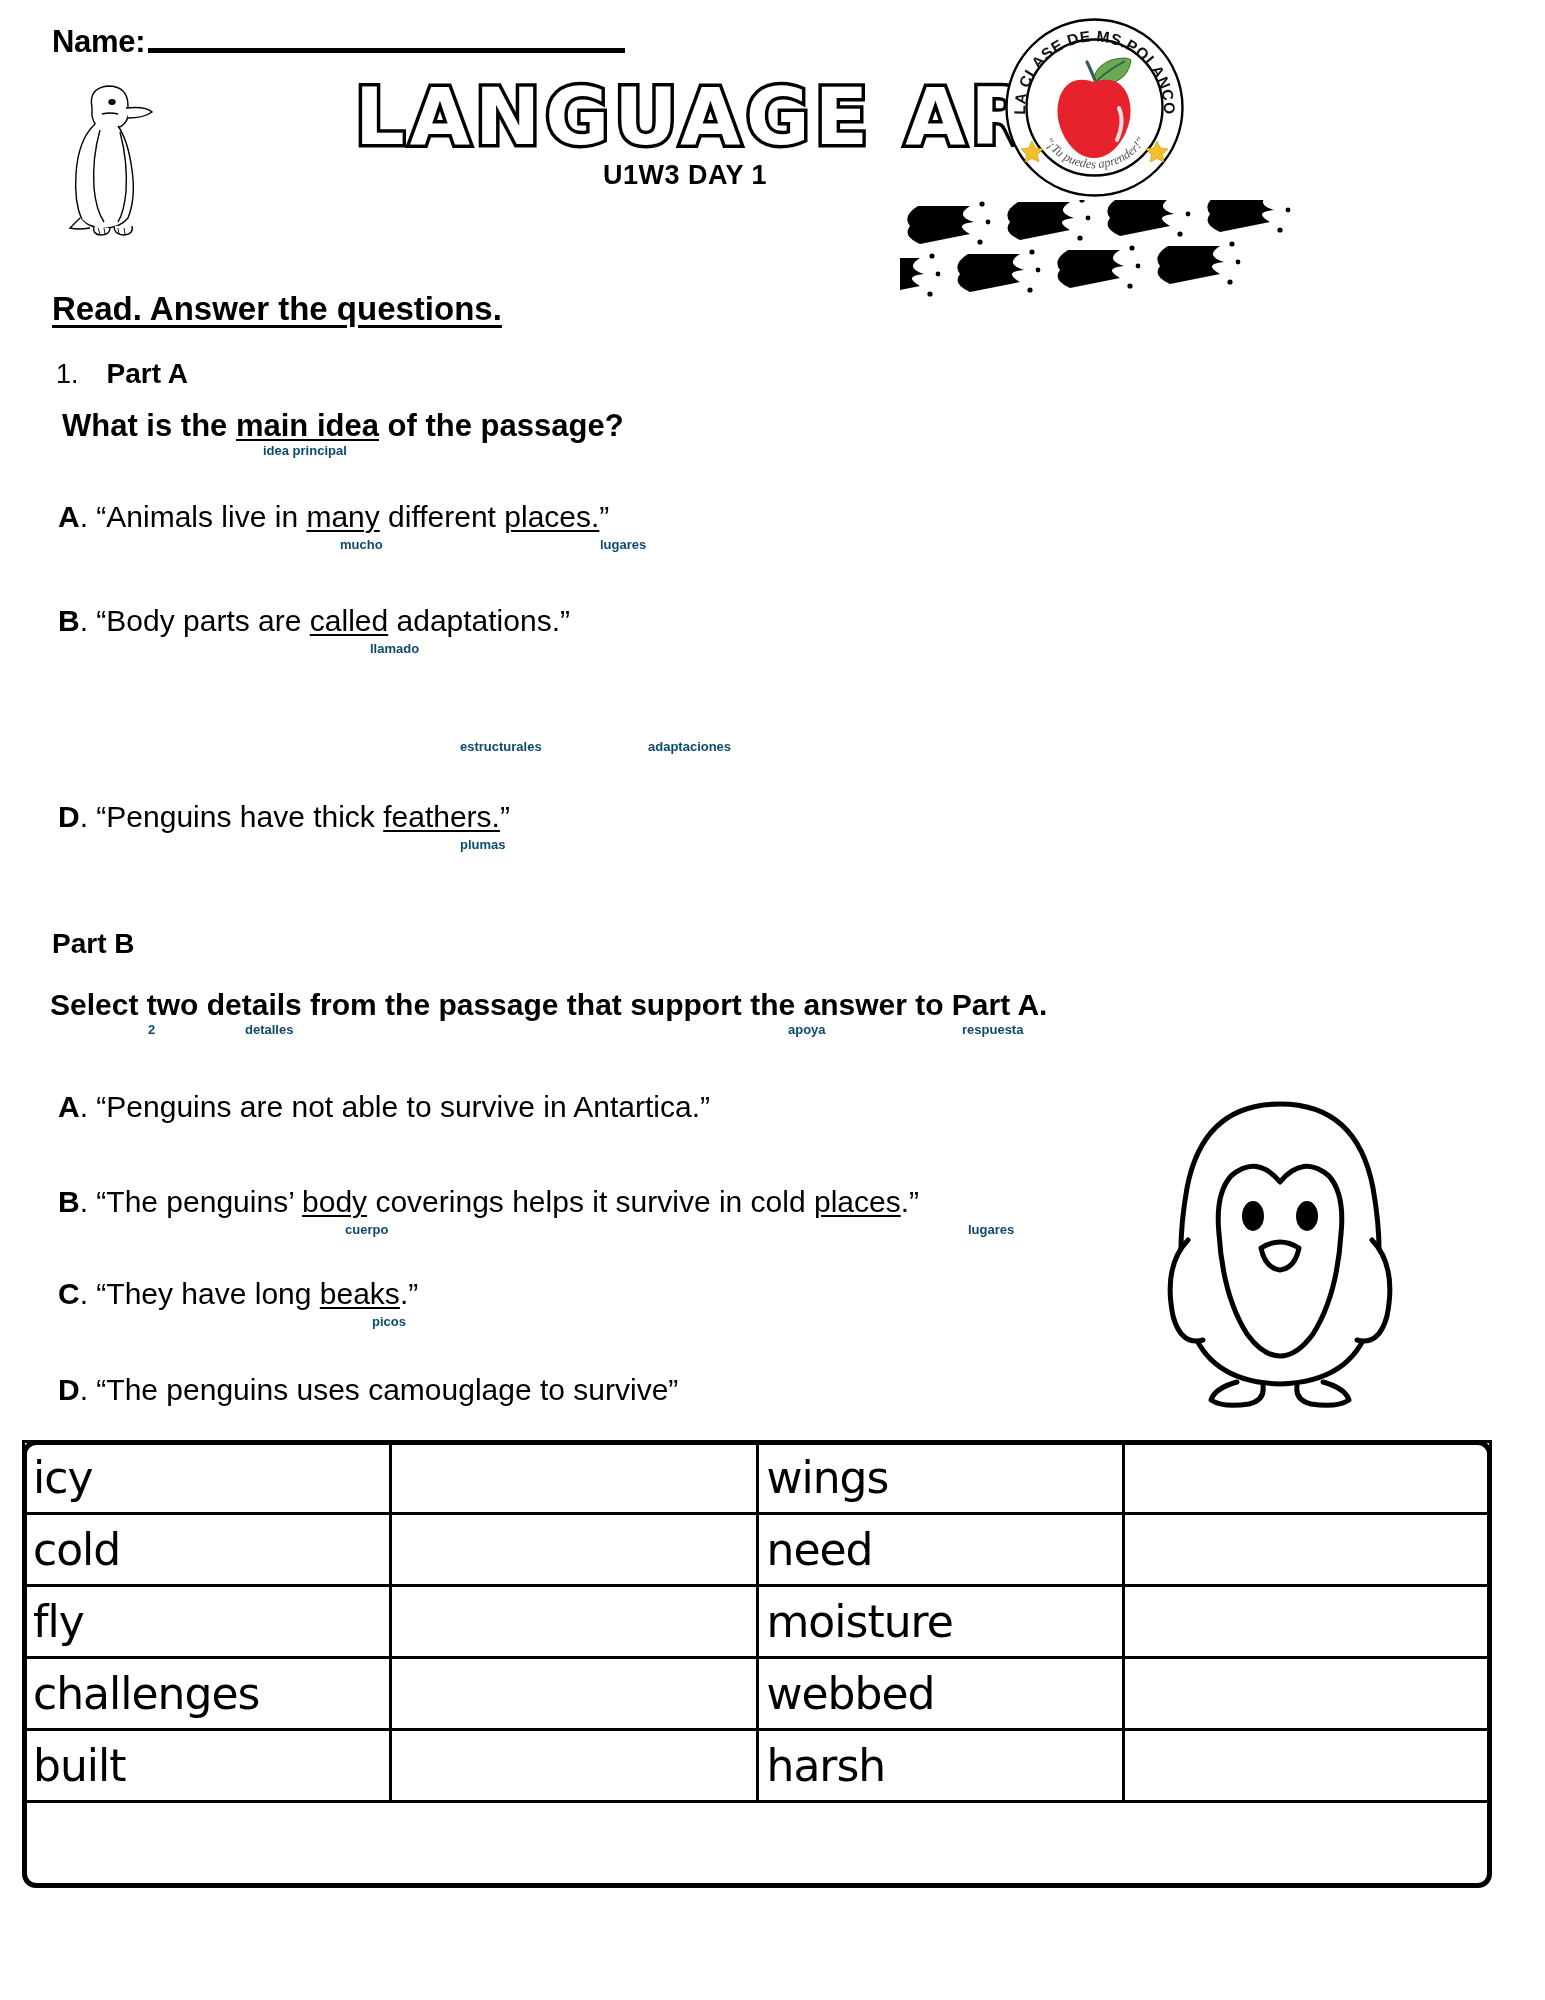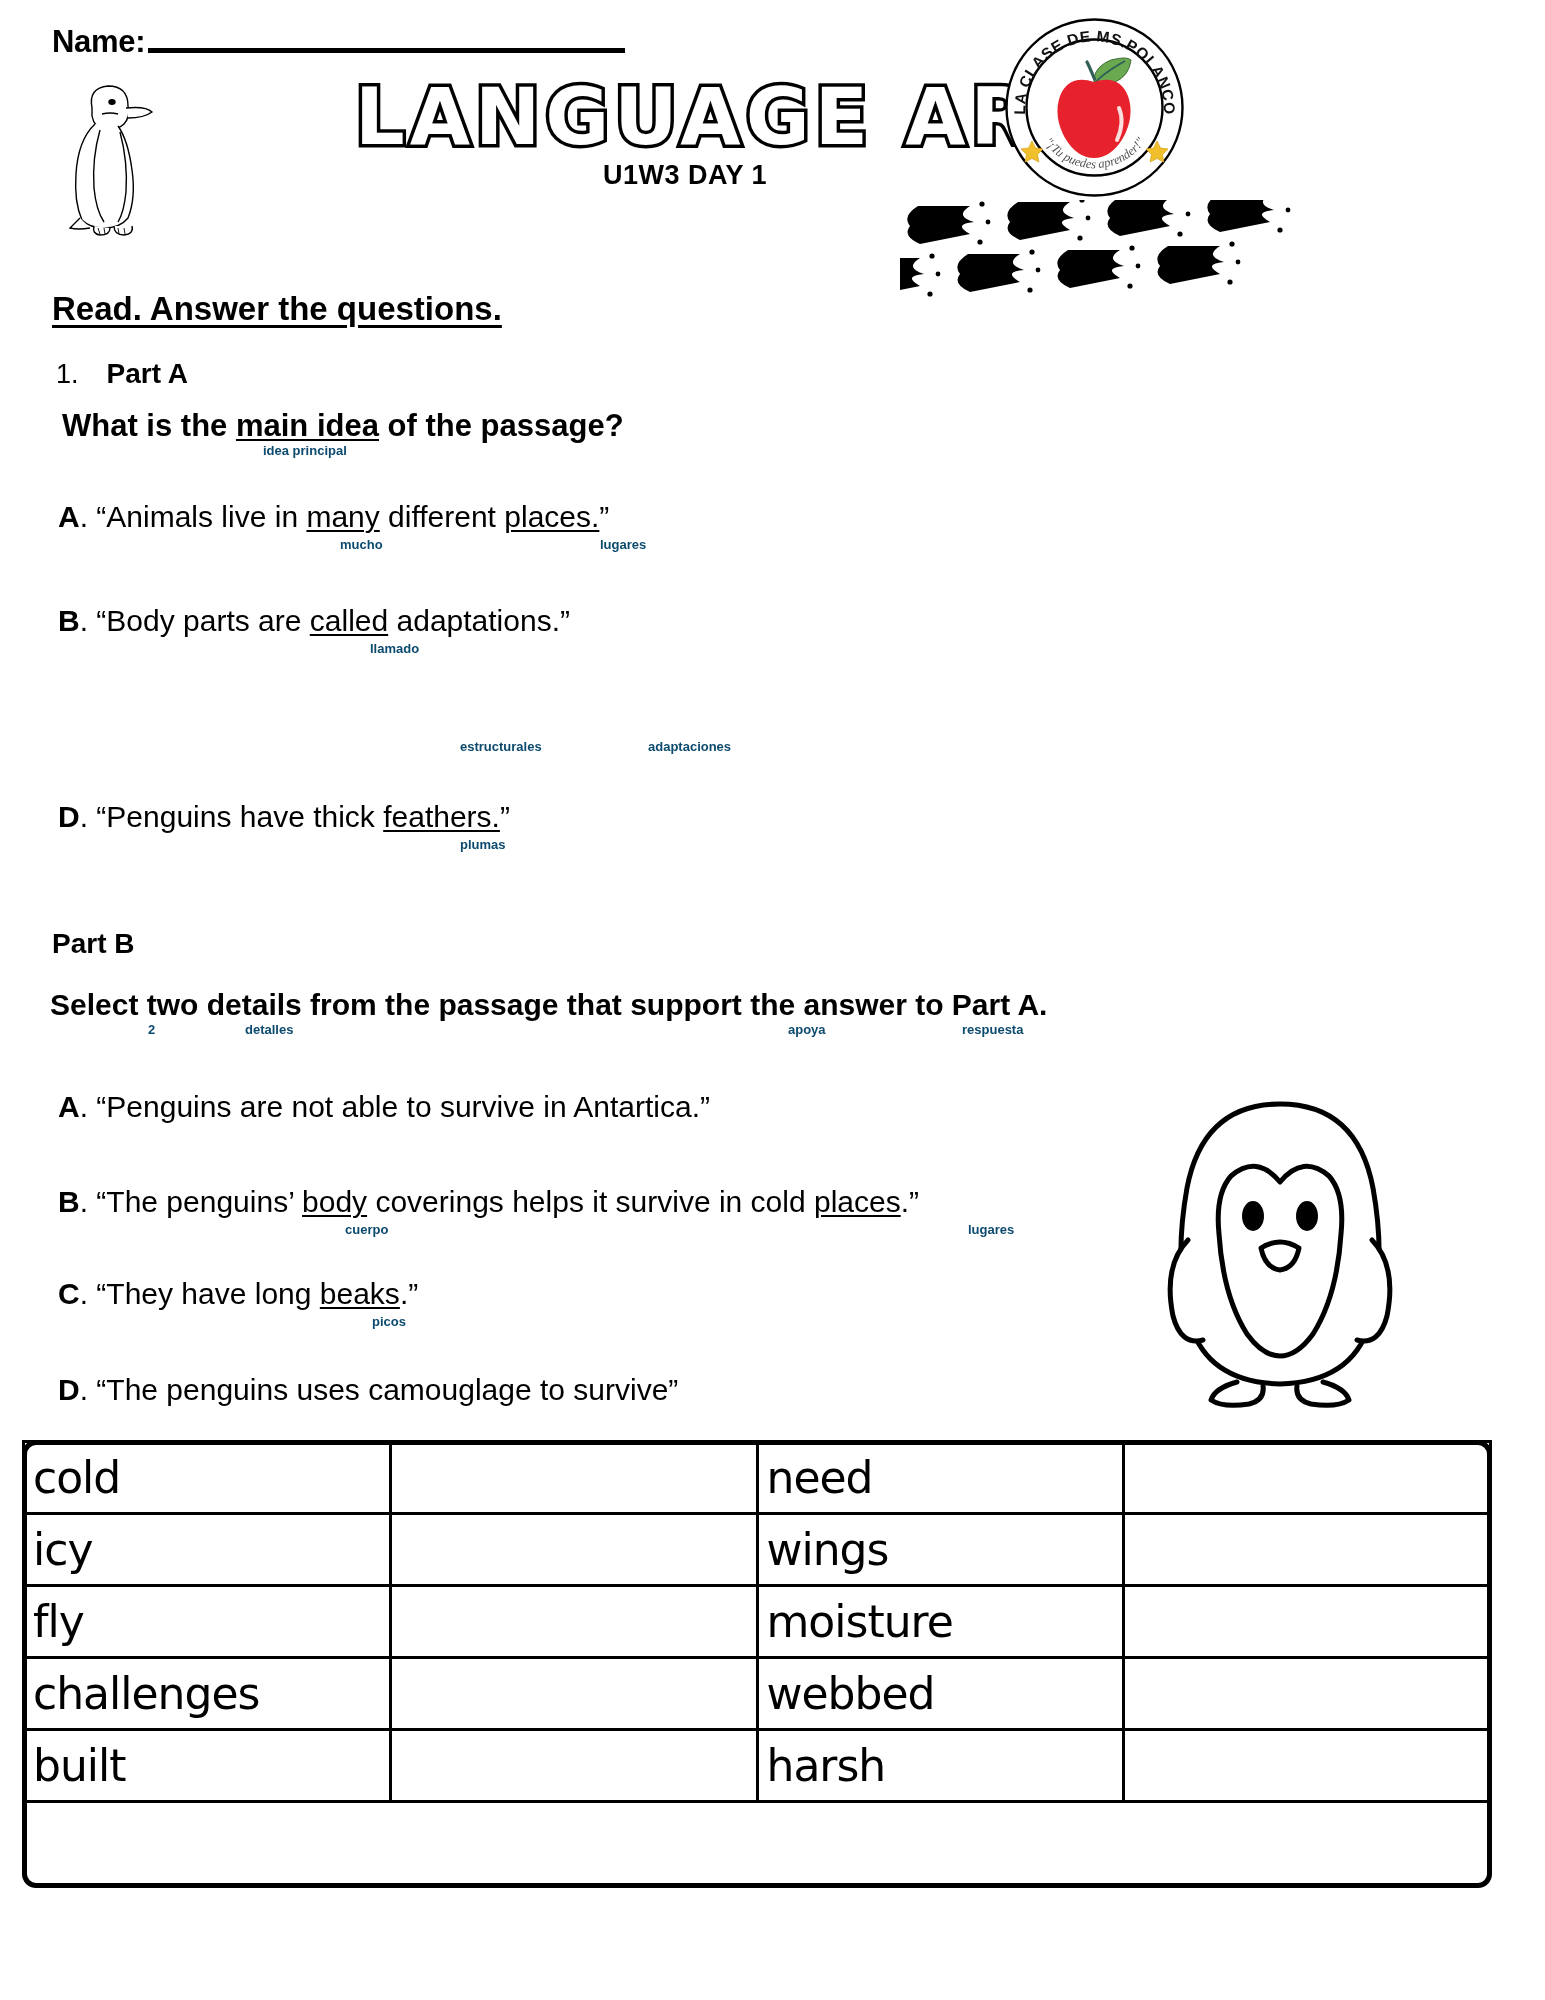--- a/index.html
+++ b/index.html
@@ -351,29 +351,29 @@
       <path d="M43 150 Q18 176 28 226 Q36 256 58 250" fill="#fff"></path>
       <path d="M227 150 Q252 176 242 226 Q234 256 212 250" fill="#fff"></path>
       <path d="M92 292 Q70 298 66 310 Q78 318 104 314 Q120 310 118 296" fill="#fff"></path>
       <path d="M178 292 Q200 298 204 310 Q192 318 166 314 Q150 310 152 296" fill="#fff"></path>
     </svg>
   </div>
 
   <table class="wordbank">
     <tbody>
       <tr>
+        <td>icy</td>
+        <td class="blank"></td>
+        <td>wings</td>
+        <td class="blank"></td>
+      </tr>
+      <tr>
         <td>cold</td>
         <td class="blank"></td>
         <td>need</td>
-        <td class="blank"></td>
-      </tr>
-      <tr>
-        <td>icy</td>
-        <td class="blank"></td>
-        <td>wings</td>
         <td class="blank"></td>
       </tr>
       <tr>
         <td>fly</td>
         <td class="blank"></td>
         <td>moisture</td>
         <td class="blank"></td>
       </tr>
       <tr>
         <td>challenges</td>

